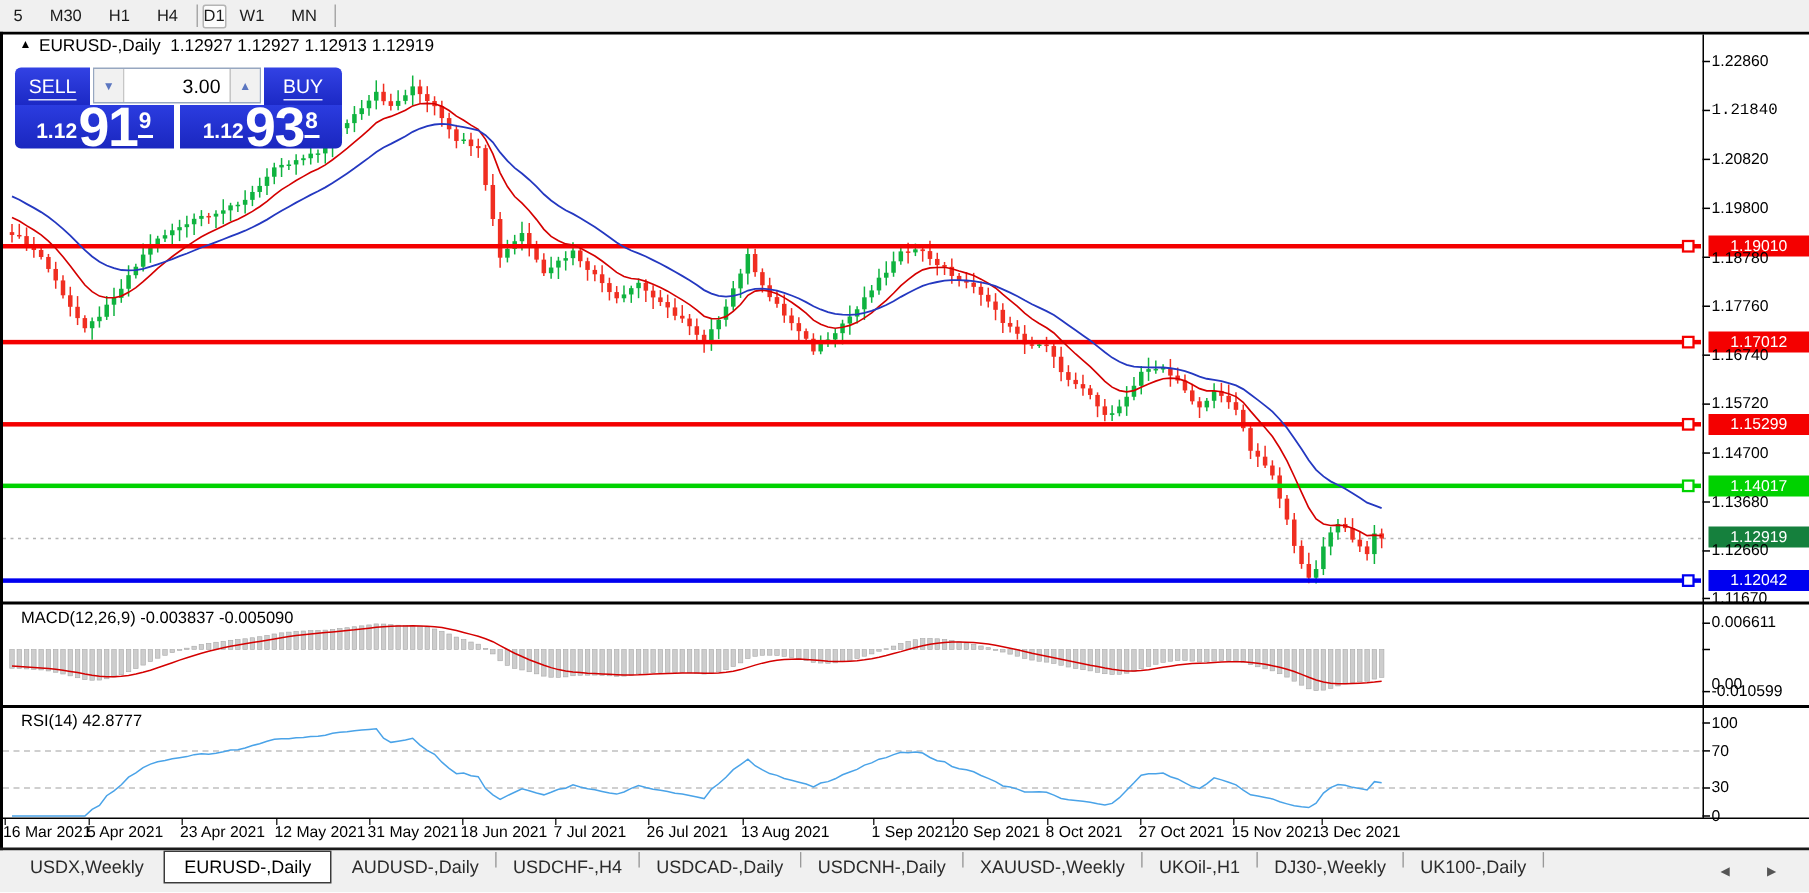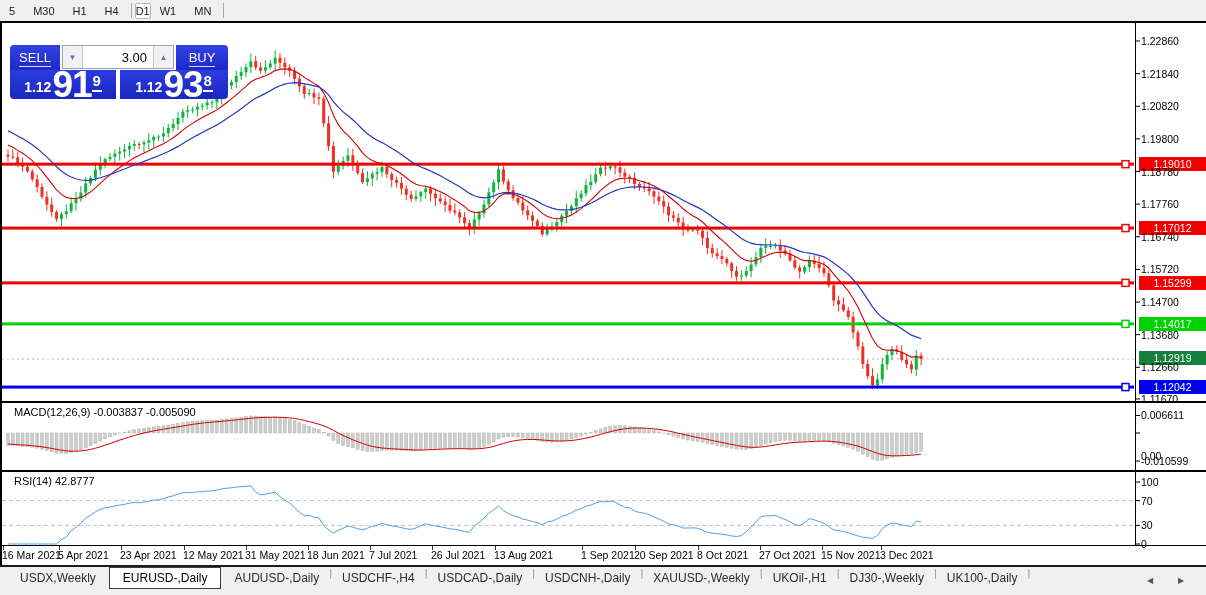--- a/index.html
+++ b/index.html
@@ -692,20 +692,23 @@
         <rect x="495" y="546" width="1" height="4" fill="#333"></rect>
         <rect x="582" y="546" width="1" height="4" fill="#333"></rect>
         <rect x="635" y="546" width="1" height="4" fill="#333"></rect>
         <rect x="698" y="546" width="1" height="4" fill="#333"></rect>
         <rect x="760" y="546" width="1" height="4" fill="#333"></rect>
         <rect x="822" y="546" width="1" height="4" fill="#333"></rect>
         <rect x="881" y="546" width="1" height="4" fill="#333"></rect>
       </svg>
   </div>
 
+  <div class="title">
+    <span class="arr">▲</span><span>EURUSD-,Daily</span>&nbsp;&nbsp;<span>1.12927 1.12927 1.12913 1.12919</span>
+  </div>
 
   <div class="tradebtn" id="sellbtn">
     <span class="btnlabel">SELL</span>
   </div>
   <div class="spin">
     <span class="spinbtn down">▼</span>
     <input class="vol" readonly="" value="3.00" style="">
     <span class="spinbtn up">▲</span>
   </div>
   <div class="tradebtn" id="buybtn">
@@ -726,21 +729,21 @@
   <div class="paneltitle" style="left:14px;top:475px;">RSI(14) 42.8777</div>
 
   <div id="labels">
       <div class="badge" style="top: 157.161px; background: rgb(244, 0, 0);">1.19010</div>
       <div class="badge" style="top: 221.078px; background: rgb(244, 0, 0);">1.17012</div>
       <div class="badge" style="top: 275.876px; background: rgb(244, 0, 0);">1.15299</div>
       <div class="badge" style="top: 316.888px; background: rgb(0, 210, 0);">1.14017</div>
       <div class="badge" style="top: 351px; background: #15803d;">1.12919</div>
       <div class="badge" style="top: 380.068px; background: rgb(0, 0, 240);">1.12042</div>
       <div class="alabel" style="left: 1141px; top: 35px;">1.22860</div>
-      <div class="alabel" style="left: 1141px; top: 67.6298px;">1.21840</div>
+      <div class="alabel" style="left: 1141px; top: 67.6298px; font-family: Liberation Mono, monospace;">1.21840</div>
       <div class="alabel" style="left: 1141px; top: 100.26px;">1.20820</div>
       <div class="alabel" style="left: 1141px; top: 132.889px;">1.19800</div>
       <div class="alabel" style="left: 1141px; top: 165.519px;">1.18780</div>
       <div class="alabel" style="left: 1141px; top: 198.149px;">1.17760</div>
       <div class="alabel" style="left: 1141px; top: 230.779px;">1.16740</div>
       <div class="alabel" style="left: 1141px; top: 263.409px;">1.15720</div>
       <div class="alabel" style="left: 1141px; top: 296.038px;">1.14700</div>
       <div class="alabel" style="left: 1141px; top: 328.668px;">1.13680</div>
       <div class="alabel" style="left: 1141px; top: 361.298px;">1.12660</div>
       <div class="alabel" style="left: 1141px; top: 392.968px;">1.11670</div>

